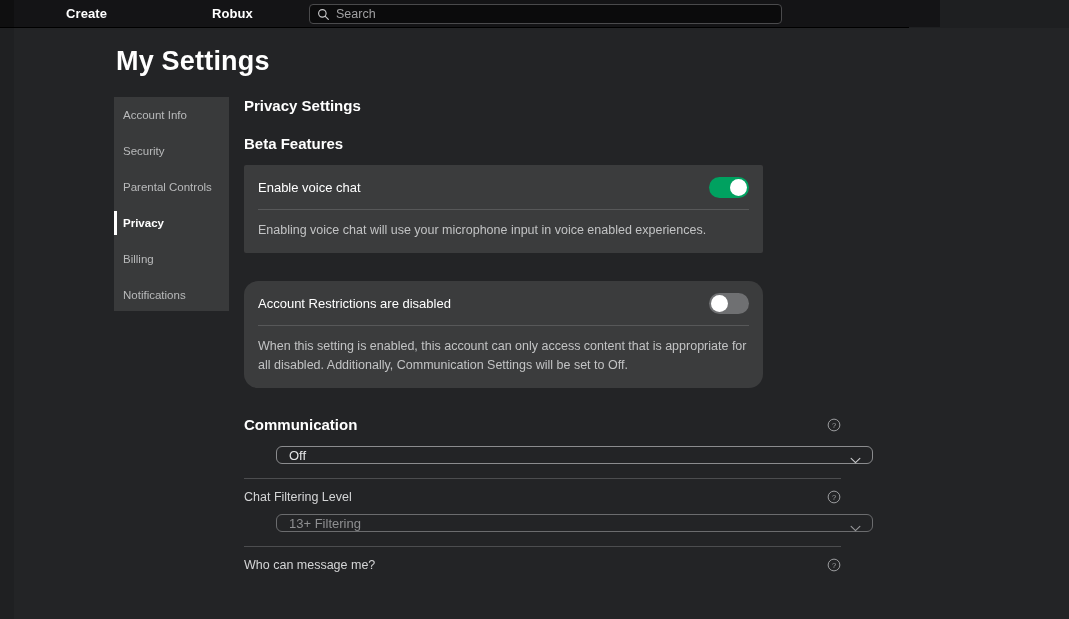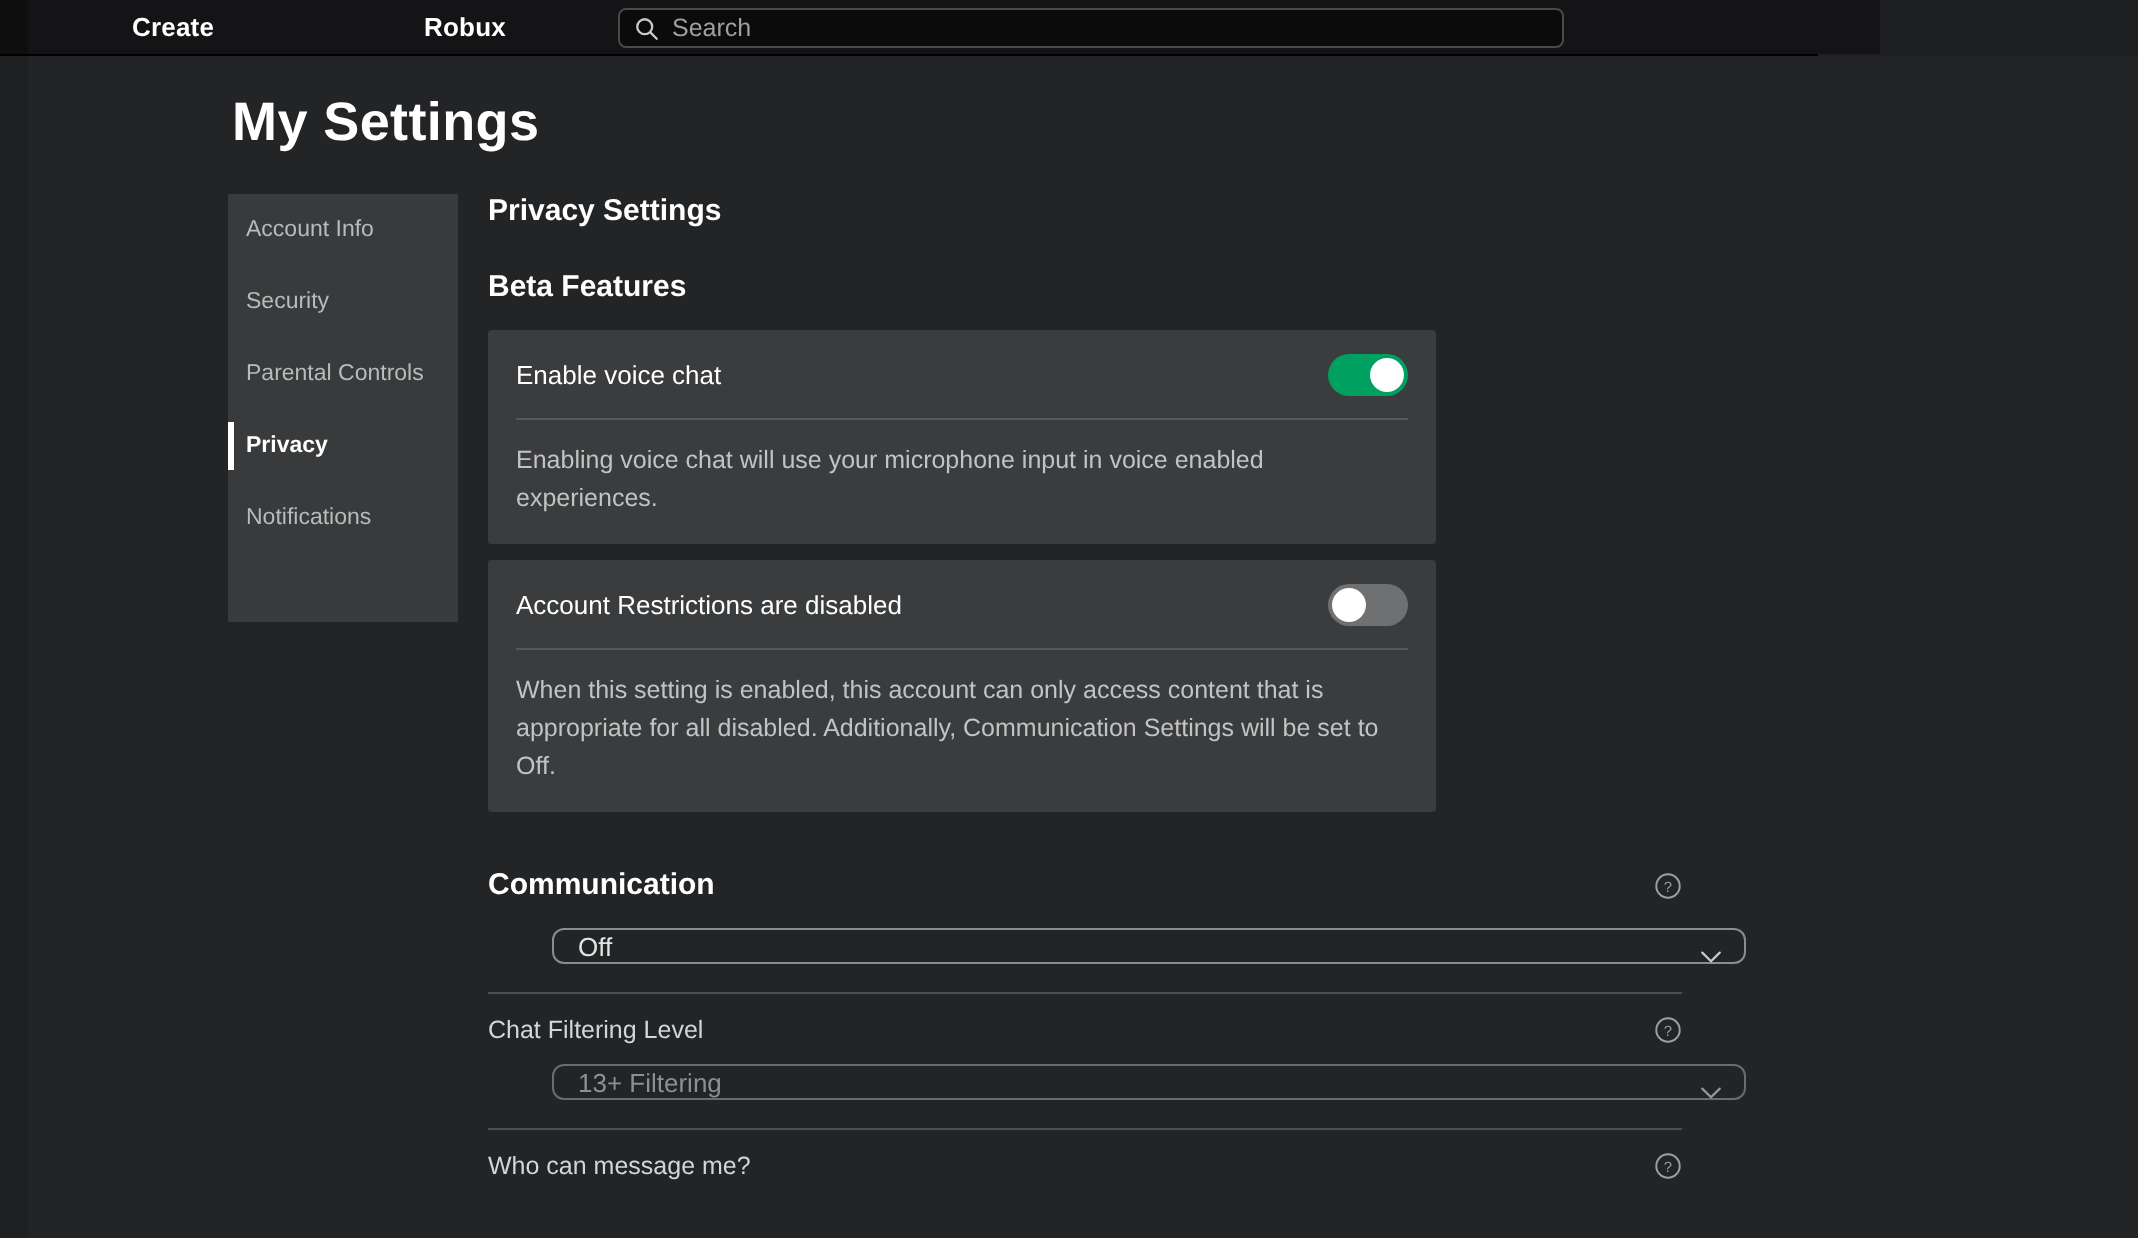--- a/index.html
+++ b/index.html
@@ -149,21 +149,21 @@
   .h-section {
     font-size: 15px;
     font-weight: bold;
     color: #ffffff;
     line-height: 18px;
   }
 
   .card {
     background: #3b3c3d;
     border-radius: 2px;
-    width: 474px;
+    width: 519px;
     box-sizing: border-box;
   }
   .card-row {
     display: flex;
     align-items: center;
     justify-content: space-between;
     height: 44px;
     padding: 0 14px;
     box-sizing: border-box;
   }
@@ -287,20 +287,23 @@
       <span>Account Info</span>
     </div>
     <div class="side-item">
       <span>Security</span>
     </div>
     <div class="side-item">
       <span>Parental Controls</span>
     </div>
     <div class="side-item active">
       <span>Privacy</span>
+    </div>
+    <div class="side-item">
+      <span>Billing</span>
     </div>
     <div class="side-item">
       <span>Notifications</span>
     </div>
   </div>
 
   <div class="content">
 
     <div class="h-privacy">Privacy Settings</div>
 
@@ -311,21 +314,21 @@
         <span class="card-row-label">Enable voice chat</span>
         <div class="toggle on">
           <div class="knob"></div>
         </div>
       </div>
       <div class="card-sep"></div>
       <div class="card-desc">Enabling voice chat will use your microphone input in voice enabled experiences.</div>
     </div>
 
 
-    <div class="card" style="margin-top:8px;">
+    <div class="card" style="margin-top:28px;border-radius:14px;">
       <div class="card-row">
         <span class="card-row-label">Account Restrictions are disabled</span>
         <div class="toggle off">
           <div class="knob"></div>
         </div>
       </div>
       <div class="card-sep"></div>
       <div class="card-desc">When this setting is enabled, this account can only access content that is appropriate for all disabled. Additionally, Communication Settings will be set to Off.</div>
     </div>
 

